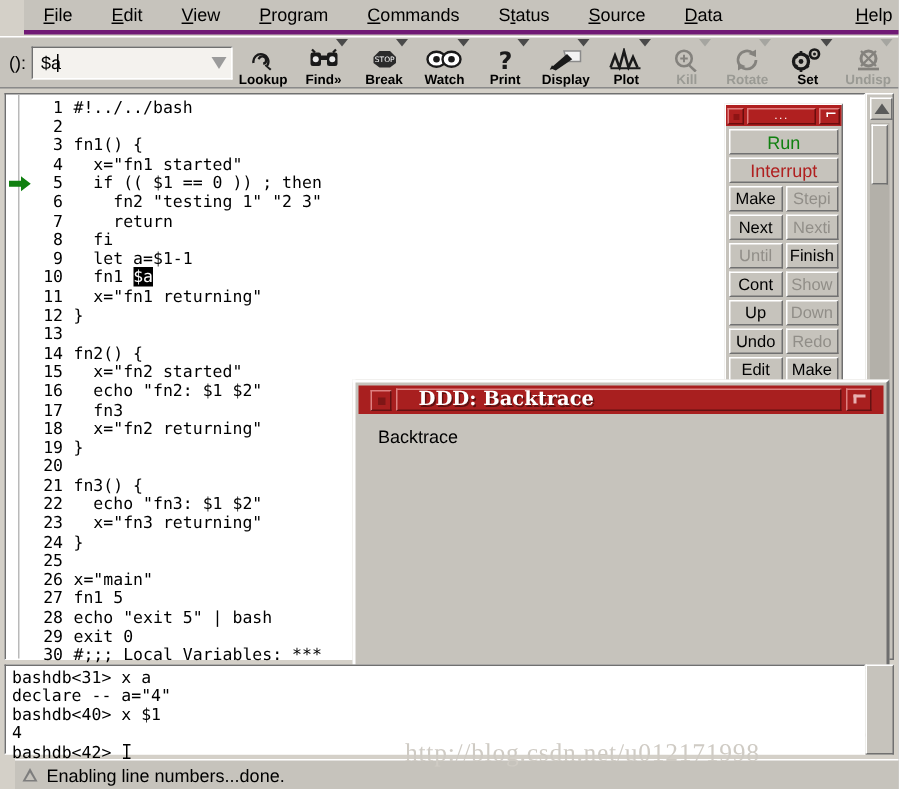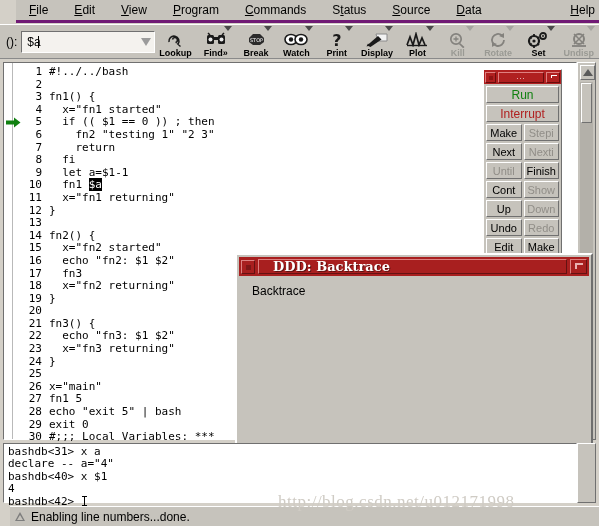--- a/index.html
+++ b/index.html
@@ -243,21 +243,21 @@
   }
   #statustext { font-size: 12px; color: #000; }
 
   
   #btdlg {
     position: absolute; left: 235px; top: 253px;
     width: 358px; height: 238px; background: #c6c3bc;
   }
   #bttitle {
     height: 19px; background: #a81f1f; margin: 2px;
-    display: flex; align-items: center; padding: 0 2px;
+    display: flex; align-items: center; padding: 0 8px;
   }
   #bttitle .bx {
     width: 14px; height: 14px; background: #a81f1f;
     border-top: 1px solid #dd8080; border-left: 1px solid #dd8080;
     border-right: 1px solid #641212; border-bottom: 1px solid #641212;
     position: relative; flex: none;
   }
   #bttitle .bx::after {
     content:""; position:absolute; left:4px; top:4px; width:5px; height:5px;
     background:#7e1616;
@@ -307,21 +307,21 @@
     font-size: 12px; color: #000; cursor: default;
   }
   .bbtn.disabled { color: #908d87; }
   #btsep {
     position: absolute; left: 4px; right: 4px; bottom: 40px; height: 2px;
     border-top: 1px solid #8a8a8a; border-bottom: 1px solid #ffffff;
   }
 
   
   #watermark {
-    position: absolute; left: 278px; top: 492px;
+    position: absolute; left: 270px; top: 492px;
     font-family: "Liberation Serif", serif;
     font-size: 17px; color: #cfcbc4; white-space: nowrap;
     pointer-events: none; letter-spacing: 0.5px;
   }
 </style>
 </head>
 <body>
 
 <div id="app">
 

